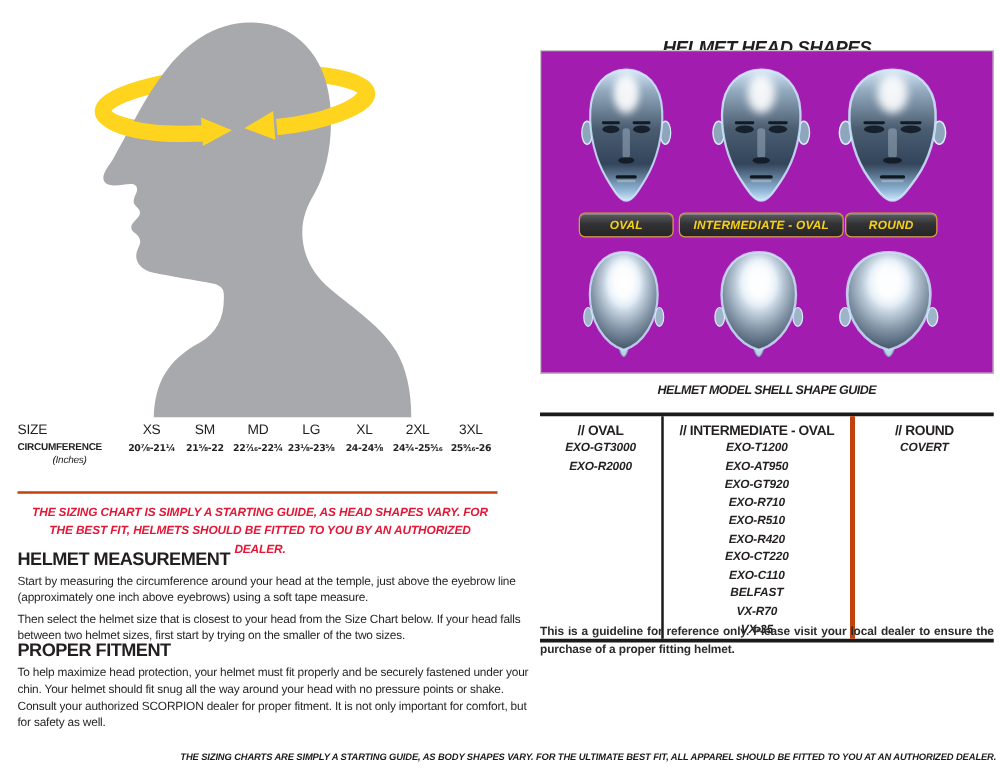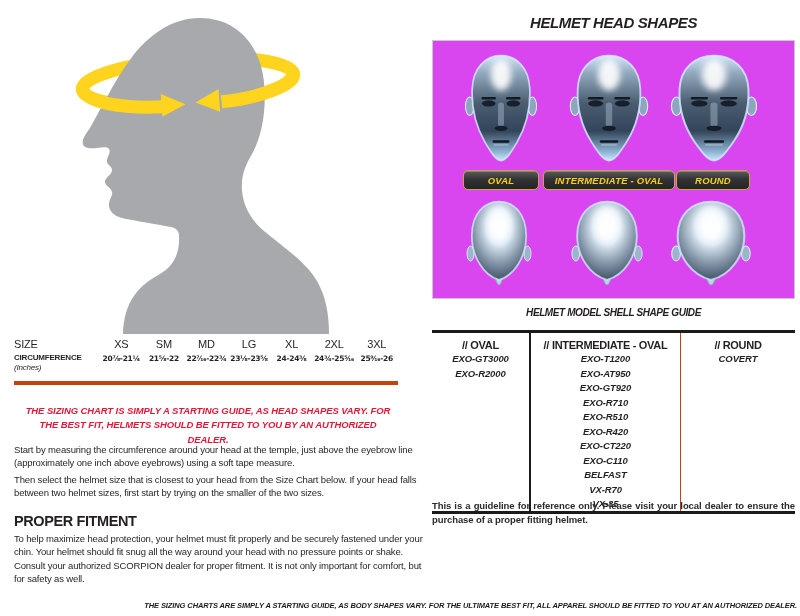--- a/index.html
+++ b/index.html
@@ -11,54 +11,54 @@
   .h-big{font-size:18px;font-weight:bold;font-style:italic;letter-spacing:-0.5px;}
   .h-med{font-size:14.5px;font-weight:bold;letter-spacing:-0.4px;}
   .h-center{font-size:15px;font-weight:bold;font-style:italic;text-align:center;letter-spacing:-0.4px;}
 
   
   #size-chart{left:14px;top:336px;width:384px;}
   #size-chart .title{border-bottom:3px solid #231f20;padding-bottom:3px;}
   .sc-row{display:grid;grid-template-columns:86px repeat(7,1fr);align-items:start;}
   .sc-head{margin-top:2px;font-size:11px;font-weight:normal;letter-spacing:-0.2px;}
   .sc-head .cell{text-align:center;}
-  .sc-vals{margin-top:3px;padding-bottom:7px;border-bottom:4px solid #c2410c;}
+  .sc-vals{margin-top:3px;padding-bottom:19px;border-bottom:2px solid #c2410c;}
   .sc-vals .cell{text-align:center;font-family:"DejaVu Sans",sans-serif;
                  font-size:7.5px;font-weight:bold;letter-spacing:-0.3px;padding-top:1px;}
   .sc-label{font-size:8px;font-weight:bold;letter-spacing:-0.2px;line-height:1.3;}
-  .sc-label .unit{font-weight:normal;font-style:italic;}
+  .sc-label .unit{font-weight:normal;font-style:italic;margin-left:28px;}
 
   
   #warning{left:18px;top:404px;width:380px;text-align:center;color:#e31837;
            font-size:9.5px;font-weight:bold;font-style:italic;line-height:1.5;letter-spacing:-0.1px;}
   .body-txt{font-size:9.5px;line-height:1.42;letter-spacing:-0.15px;margin:3px 0 0 0;}
   #measurement{left:14px;top:440px;width:416px;}
   #fitment{left:14px;top:513px;width:416px;}
 
   
-  #hs-title{left:432px;top:14px;width:363px;}
-  #panel{left:432px;top:40px;width:363px;height:259px;background:#d946ef;
+  #hs-title{left:432px;top:30px;width:363px;}
+  #panel{left:432px;top:40px;width:363px;height:259px;background:#a21caf;
          border:1px solid #c9c9c9;box-sizing:border-box;}
   .face-wrap{position:absolute;top:10px;width:92px;height:116px;}
   .top-wrap{position:absolute;top:156px;width:88px;height:98px;}
   .shape-btn{position:absolute;top:129px;height:20px;box-sizing:border-box;
              background:linear-gradient(180deg,#5c5d5f 0%,#333335 45%,#242426 100%);
              border:1.5px solid #c9a636;border-radius:5px;
              display:flex;align-items:center;justify-content:center;
              color:#f7d117;font-size:9.5px;font-weight:bold;font-style:italic;
              letter-spacing:0.2px;white-space:nowrap;box-shadow:inset 0 1px 0 rgba(255,255,255,.25);}
 
   
   #sg-title{left:432px;top:307px;width:363px;font-size:10px;}
   #sg-table{left:432px;top:330px;width:363px;min-height:158px;box-sizing:border-box;
             border-top:3px solid #1b1b1b;border-bottom:3px solid #1b1b1b;display:flex;}
   .sg-col{box-sizing:border-box;padding-top:6px;text-align:center;}
   .sg-col.c1{width:97px;}
   .sg-col.c2{width:151px;border-left:2px solid #1b1b1b;}
-  .sg-col.c3{width:115px;border-left:1px solid #c2410c;}
+  .sg-col.c3{width:115px;border-left:4px solid #c2410c;}
   .sg-head{font-size:11px;font-weight:bold;letter-spacing:-0.3px;}
   .sg-model{font-size:9.5px;font-weight:bold;font-style:italic;line-height:1.32;margin-top:2px;letter-spacing:-0.1px;}
   #sg-note{left:432px;top:499px;width:363px;font-size:9.5px;font-weight:bold;
            line-height:1.5;text-align:justify;letter-spacing:-0.1px;color:#2b2b2b;}
 
   
   #footer{left:0;top:601px;width:797px;text-align:right;font-size:7.5px;font-weight:bold;
           font-style:italic;letter-spacing:-0.1px;color:#1a1a1a;}
 </style>
 </head>
@@ -148,20 +148,21 @@
         <div class="cell">23⅛-23⅝</div>
         <div class="cell">24-24⅜</div>
         <div class="cell">24¾-25⁵⁄₁₆</div>
         <div class="cell">25⁹⁄₁₆-26</div>
       </div>
   </div>
 
   <div id="warning" class="abs">THE SIZING CHART IS SIMPLY A STARTING GUIDE, AS HEAD SHAPES VARY. FOR THE BEST FIT, HELMETS SHOULD BE FITTED TO YOU BY AN AUTHORIZED DEALER.</div>
 
   <div id="measurement" class="abs">
+    <div class="h-med">HELMET MEASUREMENT</div>
     <p class="body-txt">Start by measuring the circumference around your head at the temple, just above the eyebrow line (approximately one inch above eyebrows) using a soft tape measure.</p>
     <p class="body-txt">Then select the helmet size that is closest to your head from the Size Chart below. If your head falls between two helmet sizes, first start by trying on the smaller of the two sizes.</p>
   </div>
 
   <div id="fitment" class="abs">
     <div class="h-med">PROPER FITMENT</div>
     <p class="body-txt">To help maximize head protection, your helmet must fit properly and be securely fastened under your chin. Your helmet should fit snug all the way around your head with no pressure points or shake. Consult your authorized SCORPION dealer for proper fitment. It is not only important for comfort, but for safety as well.</p>
   </div>
 
   <div id="hs-title" class="abs h-center">HELMET HEAD SHAPES</div>

